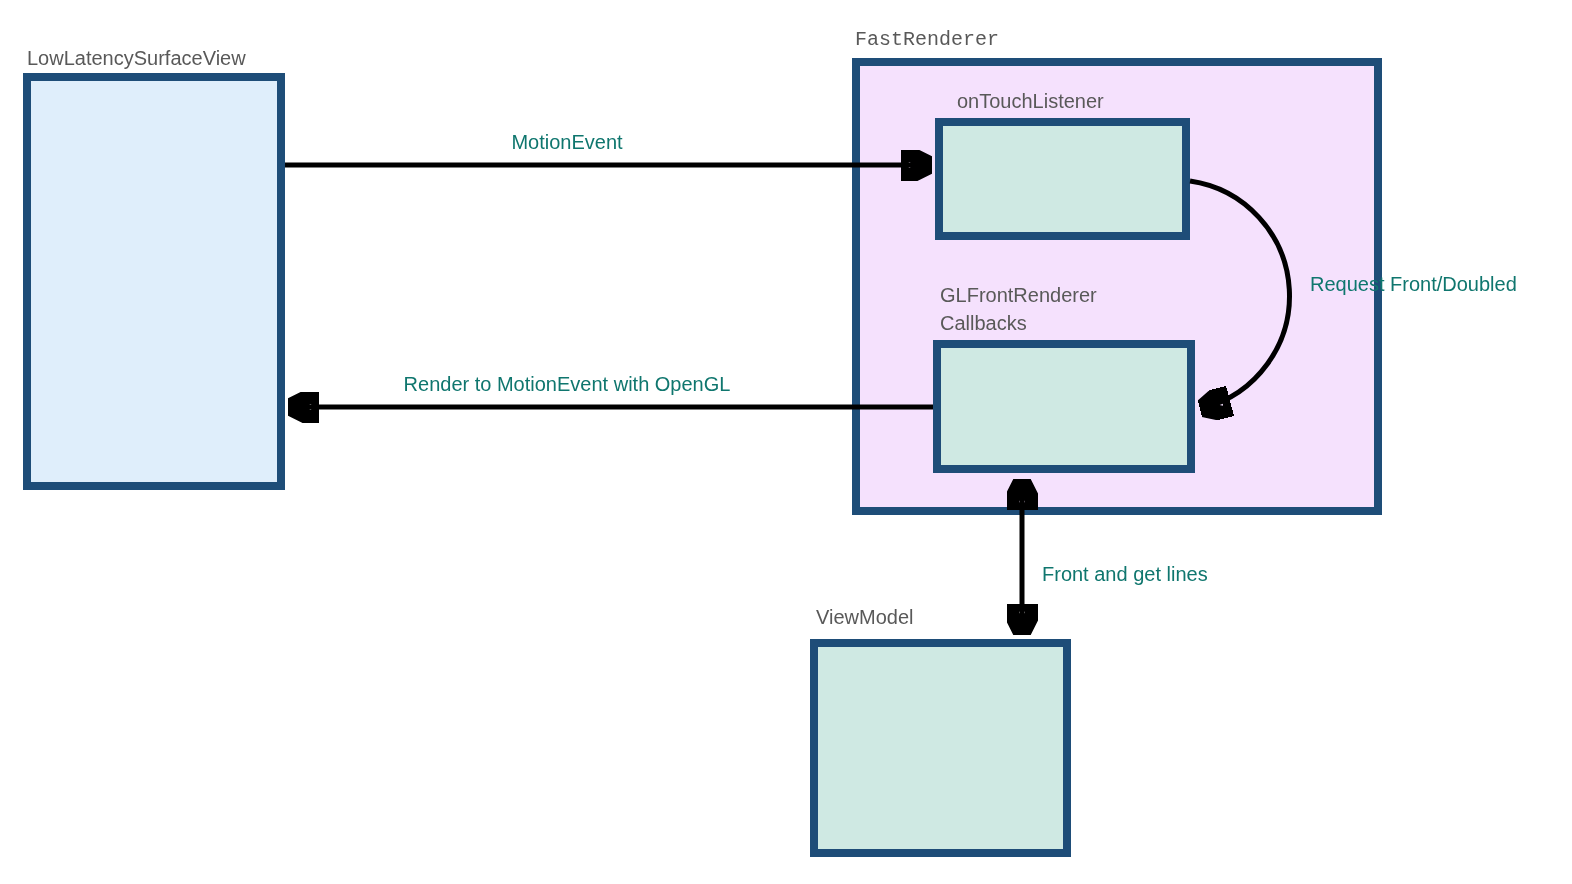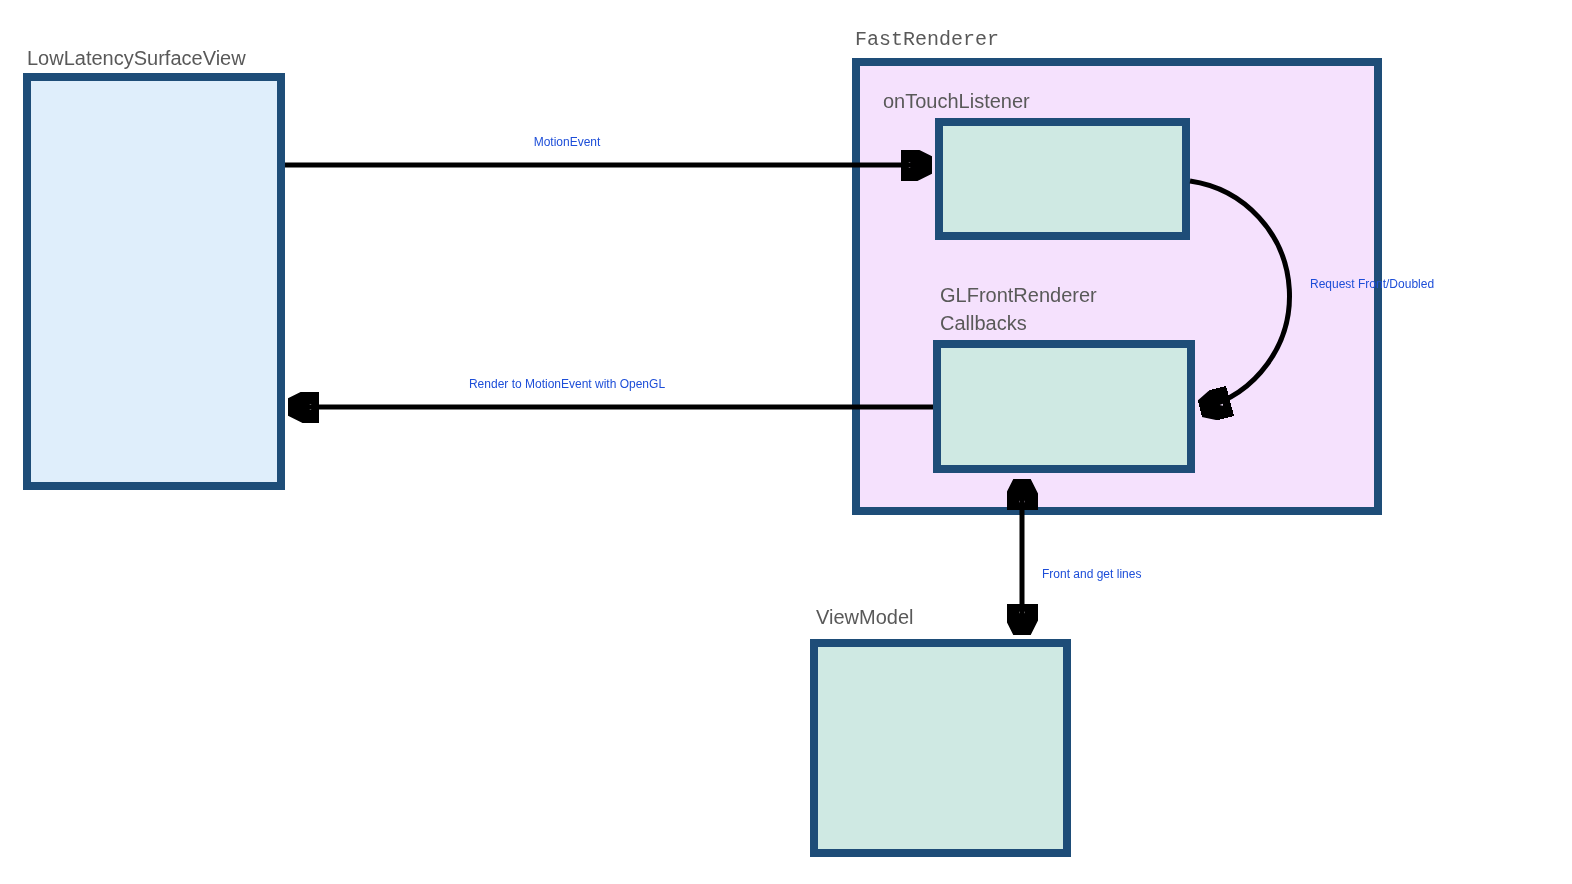--- a/index.html
+++ b/index.html
@@ -27,28 +27,28 @@
 
   .lbl {
     position: absolute;
     color: #595959;
     font-size: 20px;
     line-height: 28px;
     white-space: nowrap;
   }
   .lbl-llsv  { left: 27px;  top: 44px; }
   .lbl-fastr { left: 855px; top: 26px; font-family: Liberation Mono, monospace; }
-  .lbl-touch { left: 883px; top: 87px; text-align: center; }
+  .lbl-touch { left: 957px; top: 87px; text-align: center; }
   .lbl-glfr  { left: 940px; top: 281px; }
   .lbl-vm    { left: 816px; top: 603px; }
 
   .edge-lbl {
     position: absolute;
-    color: #1d4ed8;
-    font-size: 12px;
+    color: #0f766e;
+    font-size: 20px;
     line-height: 28px;
     white-space: nowrap;
   }
   .edge-motion { left: 567px;  top: 128px; transform: translateX(-50%); }
   .edge-render { left: 567px;  top: 370px; transform: translateX(-50%); }
   .edge-request{ left: 1310px; top: 270px; }
   .edge-save   { left: 1042px; top: 560px; }
 
   svg.arrows {
     position: absolute;

